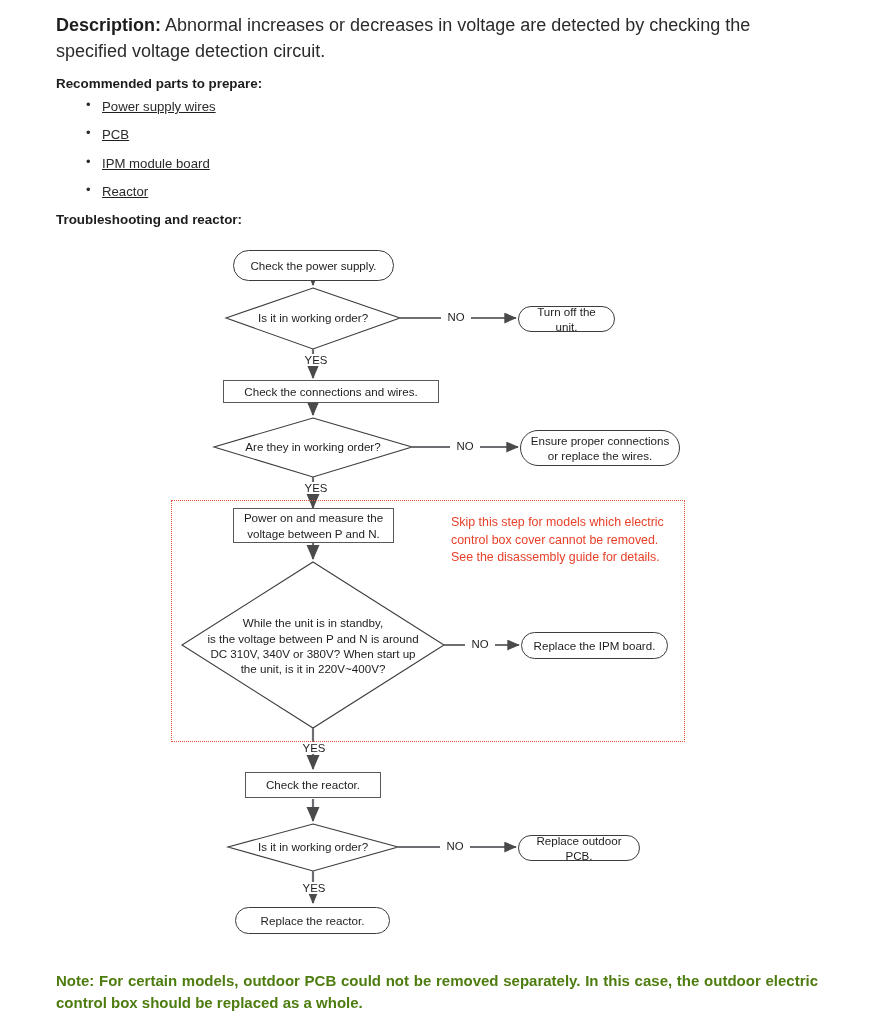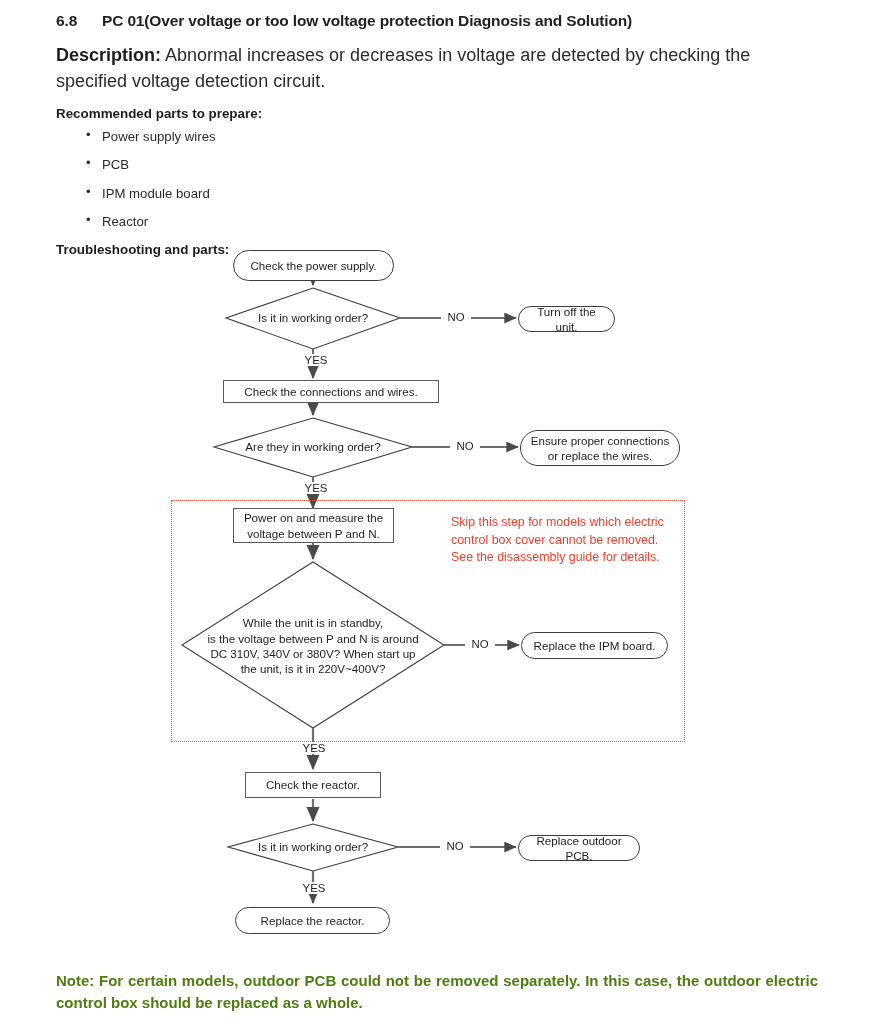--- a/index.html
+++ b/index.html
@@ -45,20 +45,21 @@
   .sub-label {
     font-size: 13.4px;
     font-weight: bold;
     margin: 0 0 8px 0;
     color: #1d1d1d;
   }
   ul.parts {
     margin: 0 0 10px 0;
     padding: 0 0 0 30px;
     list-style: none;
+    text-decoration: underline;
   }
   ul.parts li {
     font-size: 13.2px;
     line-height: 1.15;
     margin: 0 0 13px 0;
     position: relative;
     padding-left: 16px;
     color: #2b2b2b;
   }
   ul.parts li:before {
@@ -151,38 +152,35 @@
     font-weight: bold;
     line-height: 1.45;
     color: #4d7c0f;
     text-align: justify;
   }
 </style>
 </head>
 <body>
 
 <div class="doc">
-  <div class="heading">
-    <span class="num">6.8</span><span>PC 01(Over voltage or too low voltage protection Diagnosis and Solution)</span>
-  </div>
 
   <p class="para">
     <b>Description:</b><span> Abnormal increases or decreases in voltage are detected by checking the specified voltage detection circuit.</span>
   </p>
 
   <p class="sub-label">Recommended parts to prepare:</p>
 
   <ul class="parts">
     <li>Power supply wires</li>
     <li>PCB</li>
     <li>IPM module board</li>
     <li>Reactor</li>
   </ul>
 
-  <p class="tshoot-label">Troubleshooting and parts:</p>
+  <p class="tshoot-label">Troubleshooting and reactor:</p>
 </div>
 
 <div class="flow">
   <svg width="873" height="1024" xmlns="http://www.w3.org/2000/svg">
     <defs>
       <marker id="arr" markerWidth="8" markerHeight="8" refX="6.5" refY="3" orient="auto">
         <path d="M0,0 L7,3 L0,6 z" fill="#4a4a4a"></path>
       </marker>
     </defs>
 

